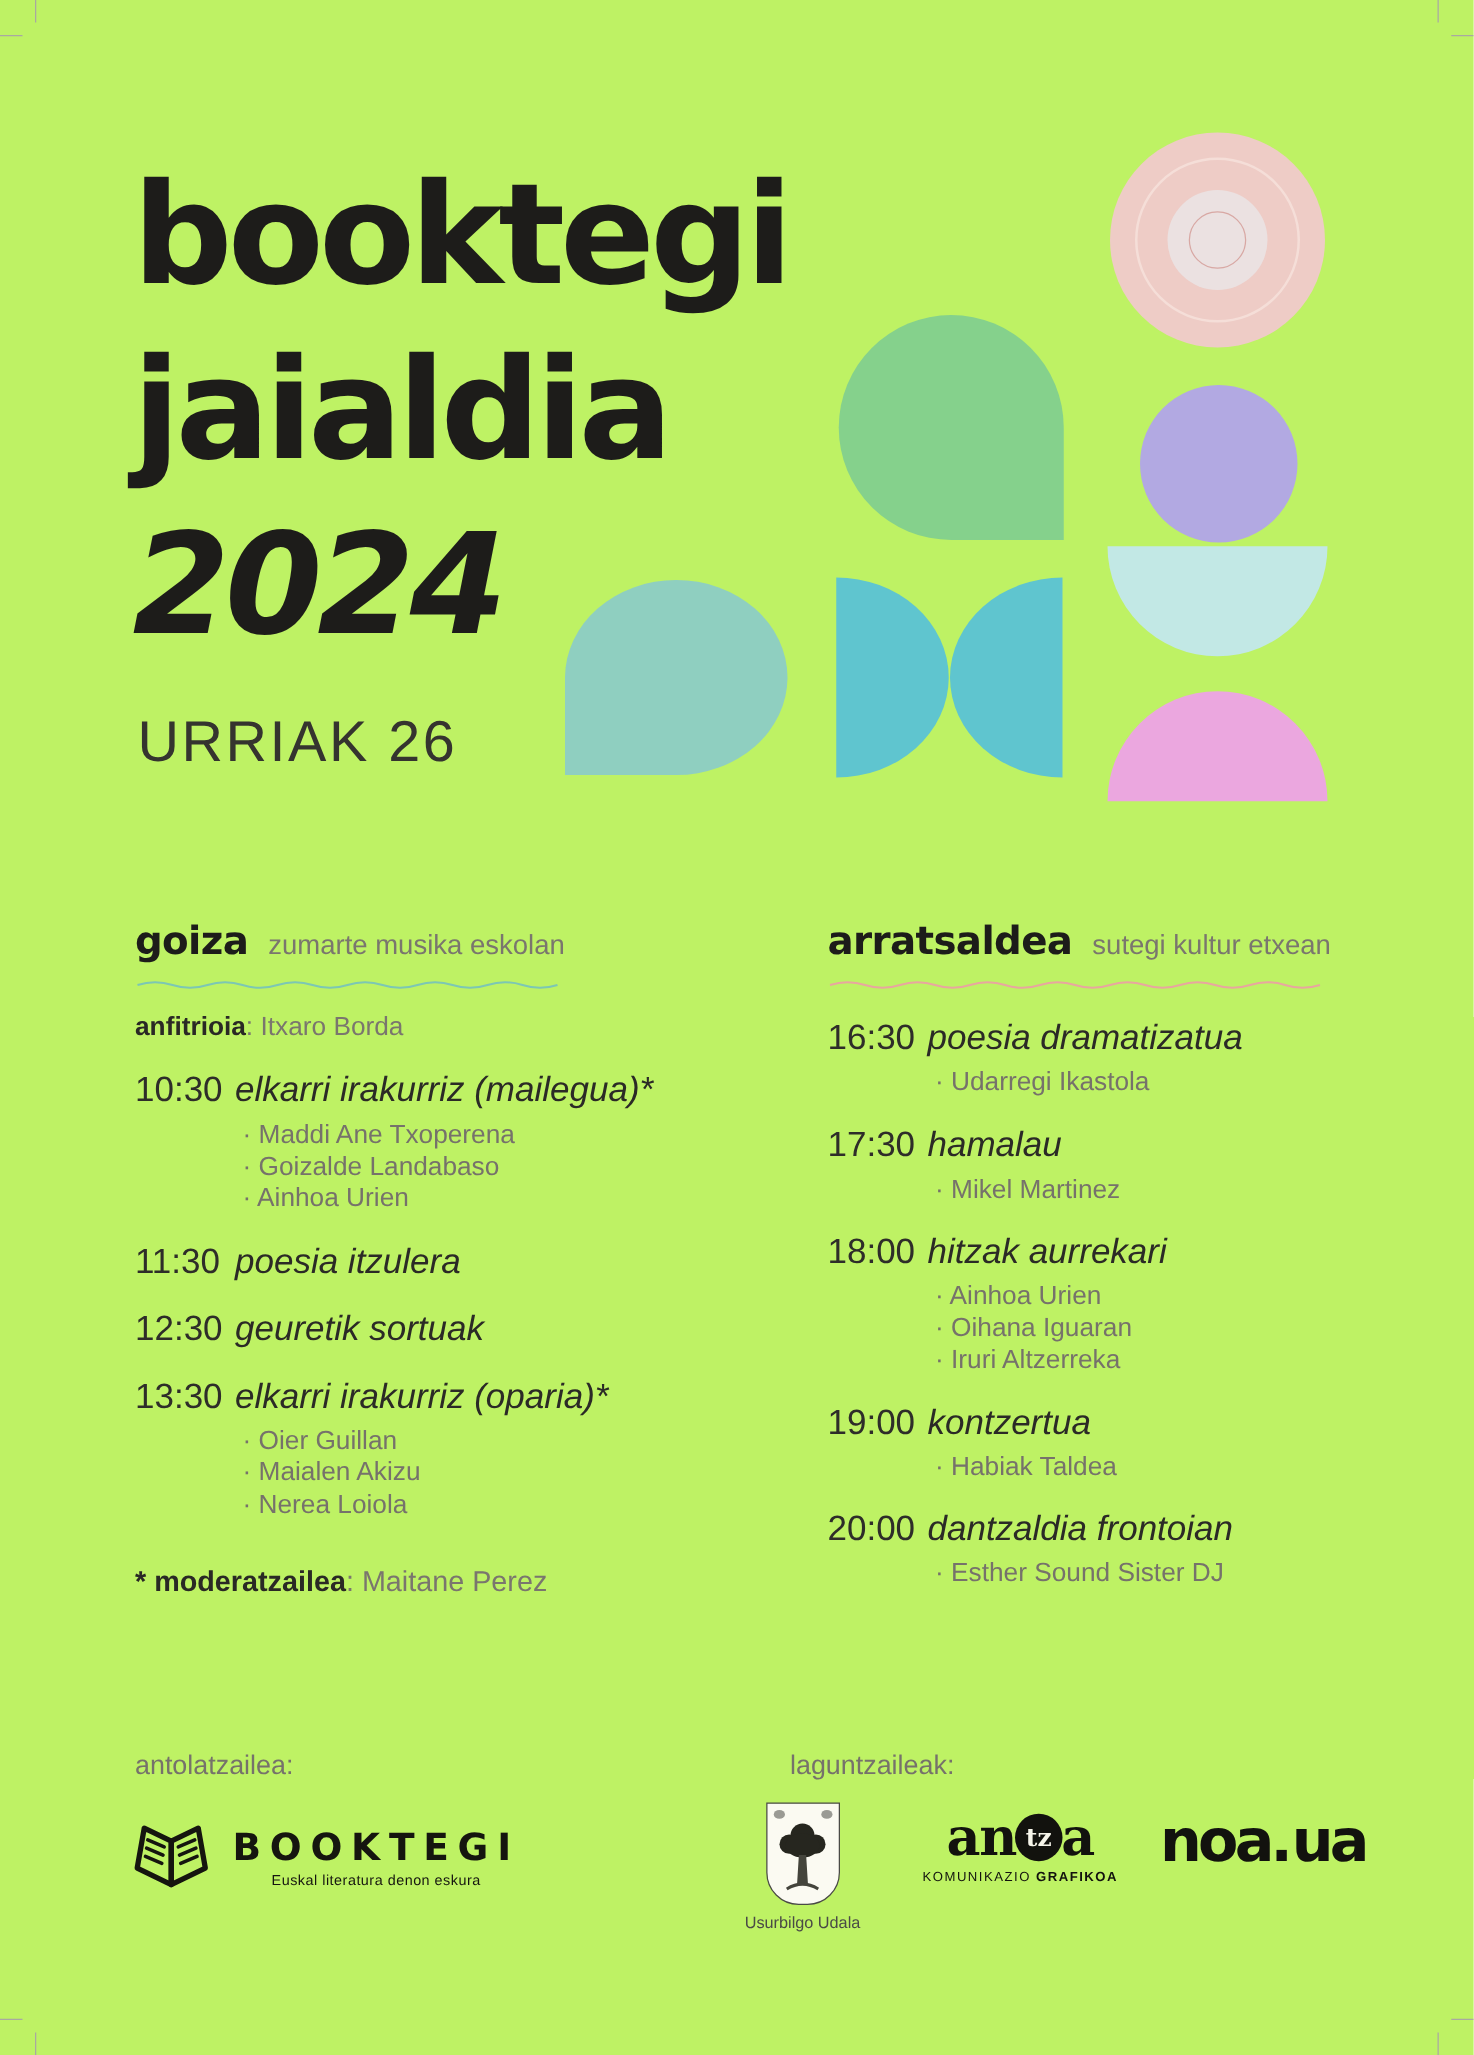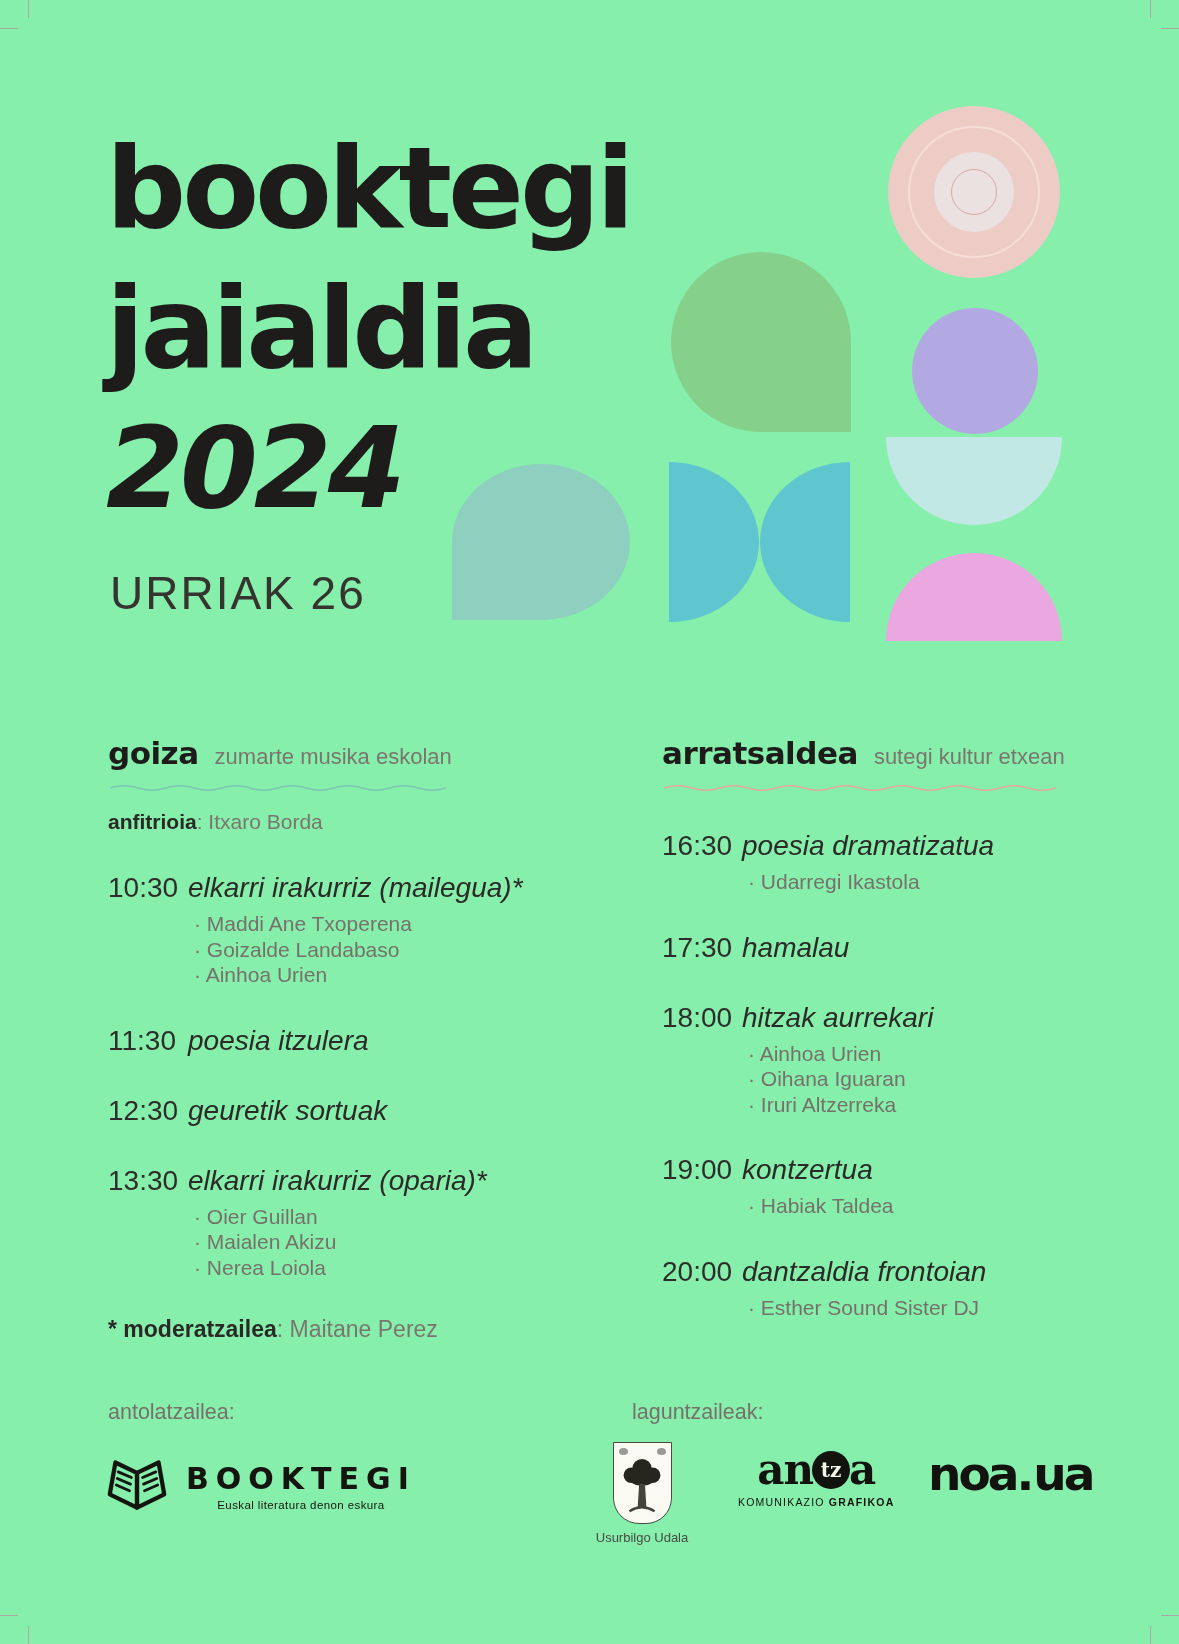--- a/index.html
+++ b/index.html
@@ -44,21 +44,21 @@
   .col.right{left:662px;width:470px;}
   .col-head{display:flex;align-items:baseline;gap:16px;}
   .col-name{
     font-family:"DejaVu Sans","Liberation Sans",sans-serif;
     font-weight:700;font-size:31px;letter-spacing:-0.5px;color:#1d1c1a;line-height:40px;
   }
   .col-venue{font-size:22px;color:#7a766e;}
   .wave{display:block;margin-top:8px;}
   .hostline{margin-top:16px;font-size:21px;line-height:26px;color:#7a766e;}
   .hostline b{color:#2a2925;font-weight:700;}
-  .event{margin-top:36px;}
+  .event{margin-top:20px;}
   .event-head{display:flex;align-items:baseline;}
   .time{font-size:28px;color:#2e2d29;width:68px;flex:0 0 auto;margin-right:12px;line-height:34px;}
   .etitle{font-size:28px;font-style:italic;color:#2b2a26;line-height:34px;}
   .people{margin-top:6px;margin-left:86px;}
   .person{font-size:21px;line-height:25.5px;color:#76726b;}
   .moderator{margin-top:36px;font-size:23px;color:#7a766e;}
   .moderator b{color:#2a2925;font-weight:700;}
   
   .flabel{position:absolute;font-size:21.5px;color:#76726b;}
   .flabel.org{left:108px;top:1400px;}
@@ -96,21 +96,21 @@
   .noaua{
     position:absolute;left:928px;top:1446px;
     font-family:"DejaVu Sans","Liberation Sans",sans-serif;
     font-weight:700;font-size:47px;letter-spacing:-3px;color:#12120e;
   }
   .noaua .dot{letter-spacing:-1px;}
 </style>
 </head>
 <body>
 
-<div class="poster" style="background-color: #86efac;">
+<div class="poster" style="background-color: #bef264;">
 
   <div class="mark" style="left:28px;top:0;width:1px;height:18px;"></div>
   <div class="mark" style="left:0;top:28px;width:18px;height:1px;"></div>
   <div class="mark" style="right:28px;top:0;width:1px;height:18px;"></div>
   <div class="mark" style="right:0;top:28px;width:18px;height:1px;"></div>
   <div class="mark" style="left:28px;bottom:0;width:1px;height:18px;"></div>
   <div class="mark" style="left:0;bottom:28px;width:18px;height:1px;"></div>
   <div class="mark" style="right:28px;bottom:0;width:1px;height:18px;"></div>
   <div class="mark" style="right:0;bottom:28px;width:18px;height:1px;"></div>
 
@@ -201,20 +201,23 @@
       </div>
       <div class="people">
         <div class="person">· Udarregi Ikastola</div>
       </div>
     </div>
 
     <div class="event">
       <div class="event-head">
         <span class="time">17:30</span>
         <span class="etitle">hamalau</span>
+      </div>
+      <div class="people">
+        <div class="person">· Mikel Martinez</div>
       </div>
     </div>
 
     <div class="event">
       <div class="event-head">
         <span class="time">18:00</span>
         <span class="etitle">hitzak aurrekari</span>
       </div>
       <div class="people">
         <div class="person">· Ainhoa Urien</div>

